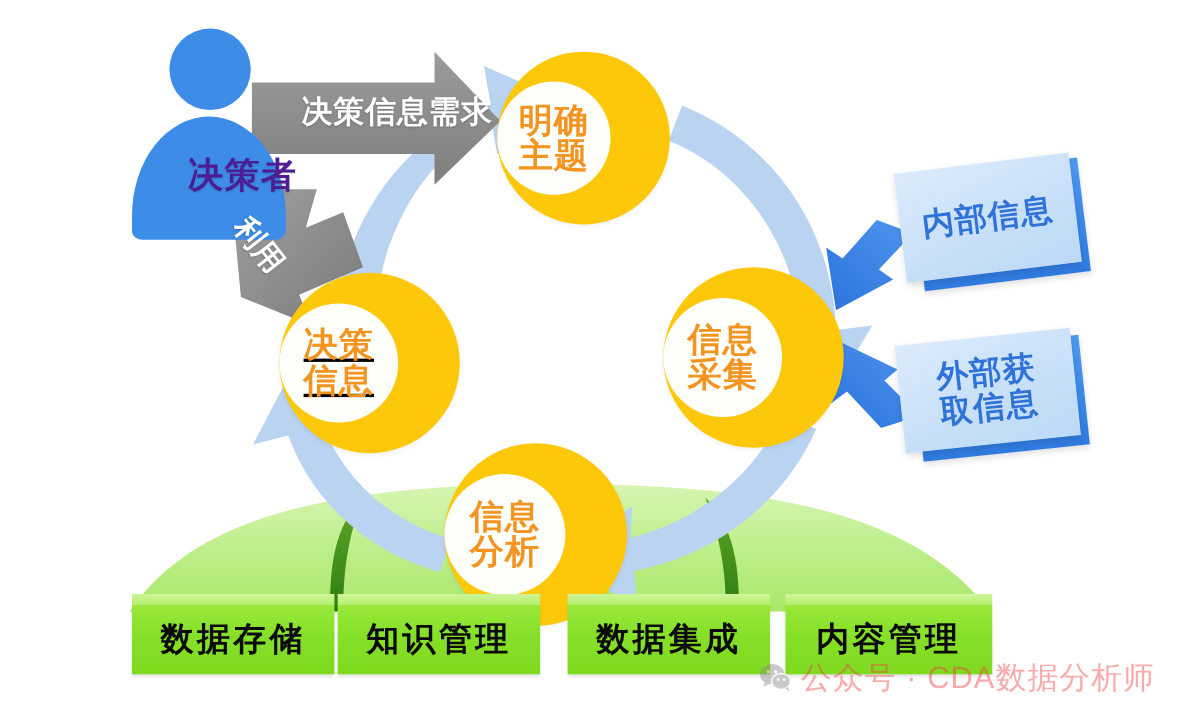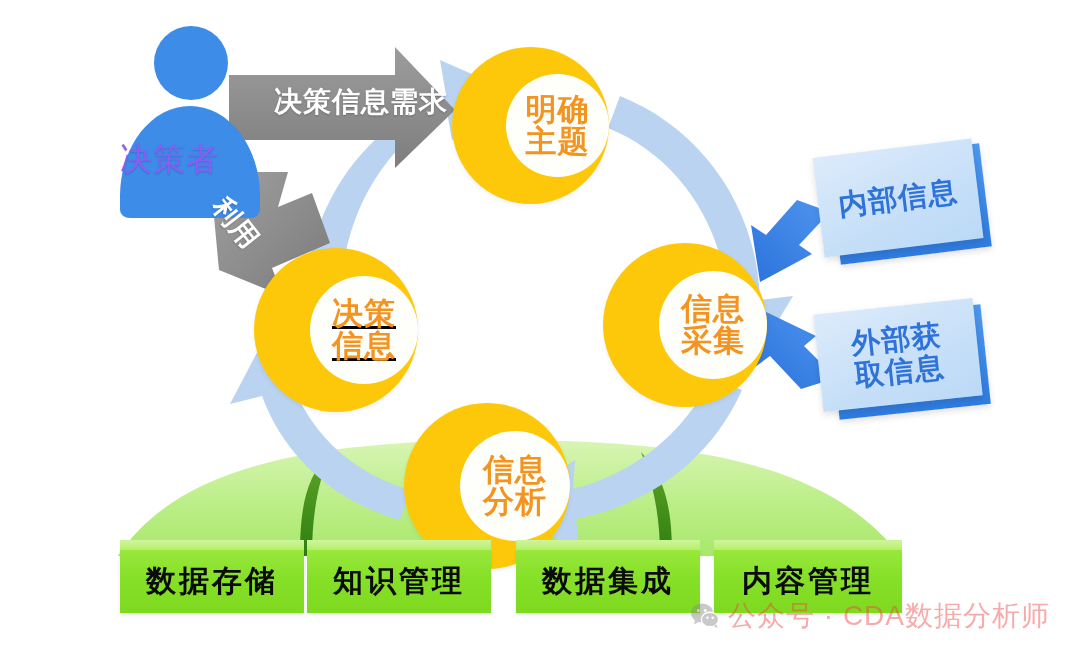--- a/index.html
+++ b/index.html
@@ -17,21 +17,21 @@
   .layer{position:absolute;left:0;top:0;width:1080px;height:654px;}
   svg.layer{pointer-events:none;}
 
   
   .node{
     position:absolute;
     border-radius:50%;
     background:#FDC80A;
     display:flex;
     align-items:center;
-    justify-content:flex-end;
+    justify-content:flex-start;
     box-shadow:0 2px 5px rgba(0,0,0,0.06);
   }
   .node .inner{
     border-radius:50%;
     background:#FEFEFA;
     display:flex;
     flex-direction:column;
     align-items:center;
     justify-content:center;
     line-height:1.02;
@@ -66,22 +66,22 @@
     position:absolute;left:34px;top:0;width:74px;height:74px;
     border-radius:50%;background:#3C8CE8;
   }
   #person .body{
     position:absolute;left:0;top:80px;width:140px;height:112px;
     background:#3C8CE8;
     border-radius:70px 70px 10px 10px / 90px 90px 8px 8px;
   }
   #person .body-label{
     position:absolute;left:0;top:112px;width:150px;
-    text-align:left;
-    color:#8b5cf6;font-size:32px;font-weight:normal;letter-spacing:1px;
+    text-align:right;
+    color:#4c1d95;font-size:32px;font-weight:bold;letter-spacing:1px;
     text-shadow:0 1px 2px rgba(0,0,0,0.18);
   }
 
   
   #label-demand{
     position:absolute;left:242px;top:83px;width:190px;
     color:#ffffff;font-size:28px;font-weight:bold;letter-spacing:1px;
     text-shadow:0 1px 2px rgba(0,0,0,0.22);
     white-space:nowrap;
     margin-left:32px;

